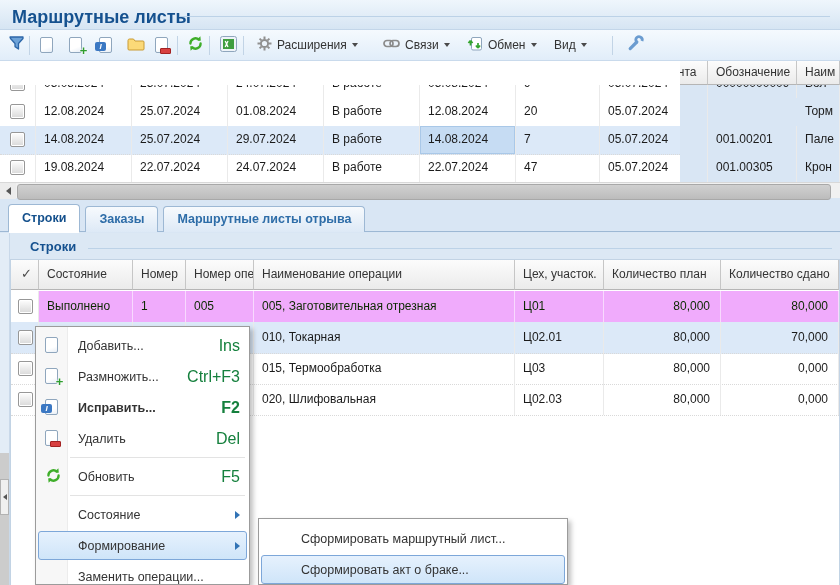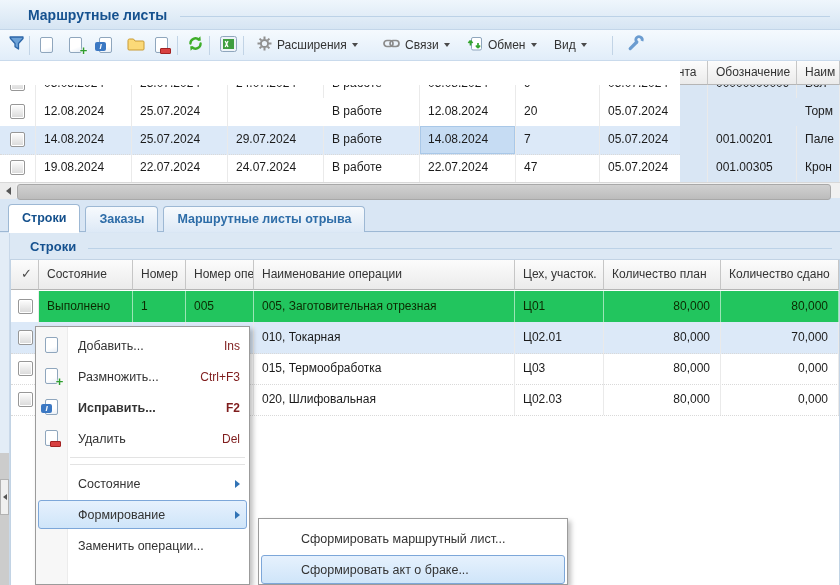--- a/index.html
+++ b/index.html
@@ -2,21 +2,21 @@
 <html><head>
 <meta charset="utf-8">
 <style>
   html,body{margin:0;padding:0}
   body{width:840px;height:585px;position:relative;overflow:hidden;
        font-family:"Liberation Sans",sans-serif;background:#d9e6f4;font-size:12px;color:#222}
   .abs{position:absolute;box-sizing:border-box}
 
   
   .titlebar{left:0;top:0;width:840px;height:30px;background:linear-gradient(#eff6fc,#d6e5f3);border-bottom:1px solid #c3d6e9}
-  .wtitle{left:28px;top:7px;font-size:14px;font-weight:bold;color:#15518f;white-space:nowrap}
+  .wtitle{left:12px;top:7px;font-size:18px;font-weight:bold;color:#15518f;white-space:nowrap}
   .trule{left:180px;top:16px;width:650px;height:1px;background:#bcd2e7}
 
   
   .toolbar{left:0;top:30px;width:840px;height:31px;background:linear-gradient(#f5fafe,#e1edf9);border-bottom:1px solid #c9daec}
   .tbtn{position:absolute;top:3px;height:24px;display:flex;align-items:center;gap:5px;padding:0 5px;border-radius:3px;color:#333;font-size:12px;white-space:nowrap}
   .tsep{position:absolute;top:6px;width:1px;height:19px;background:#c2d4e6}
   .caret{width:0;height:0;border-left:3.5px solid transparent;border-right:3.5px solid transparent;border-top:4px solid #4a4a4a}
 
   
   .pg{position:relative;width:13px;height:16px;background:linear-gradient(160deg,#ffffff 65%,#e7eef6);border:1px solid #8fa6bd;border-radius:2px;box-sizing:border-box}
@@ -65,35 +65,35 @@
   .ptitle{left:30px;top:239px;font-size:13px;font-weight:bold;color:#15518f}
   .prule{left:88px;top:248px;width:744px;height:1px;background:#bcd2e7}
 
   .grid2{left:10px;top:259px;width:830px;height:326px;border:1px solid #c2d3e4;border-bottom:none}
   .g2h{line-height:29px}
   .lc0{left:0;width:28px}.lc1{left:28px;width:94px}.lc2{left:122px;width:53px}.lc3{left:175px;width:68px}
   .lc4{left:243px;width:261px}.lc5{left:504px;width:89px}.lc6{left:593px;width:117px}.lc7{left:710px;width:118px}
   .g2r{height:31px}
   .g2r .cell{line-height:30px}
   .num{text-align:right;padding-right:10px;padding-left:0}
-  .row.done{background:#22c55e}
+  .row.done{background:#f0abfc}
   .row.done .cell{border-right:1px solid rgba(255,255,255,.55);color:#0c2a00}
 
   
   .vstrip{left:0;top:233px;width:10px;height:352px;background:#e3edf7;border-right:1px solid #c9d9ea}
   .vstrip .sbk{position:absolute;left:0;top:220px;width:9px;height:132px;background:#cccccc}
   .vstrip .handle{position:absolute;left:0;top:246px;width:9px;height:36px;background:#f0f0f0;border:1px solid #b2b2b2;box-sizing:border-box;display:flex;align-items:center;justify-content:center}
   .vstrip .tri-left{border-top-width:3px;border-bottom-width:3px;border-right-width:4px}
 
   
   .menu{left:35px;top:326px;width:215px;height:259px;background:#fff;border:1px solid #9b9b9b;box-shadow:3px 3px 5px rgba(0,0,0,.25);z-index:10;padding-top:3px;box-sizing:border-box}
   .gutter{position:absolute;left:0;top:0;bottom:0;width:31px;background:#f7f7f7;border-right:1px solid #ececec}
   .mi{position:relative;height:31px;display:flex;align-items:center;padding:0 9px 0 42px;font-size:12.5px;color:#333;white-space:nowrap}
   .mi.bold{font-weight:bold}
-  .mi .sc{margin-left:auto;font-size:12px;color:#7f1d1d}
+  .mi .sc{margin-left:auto;font-size:16px;color:#15803d}
   .mi .ic{position:absolute;left:9px;top:7px}
   .mi .ic.rf{top:6px}
   .msep{height:7px;display:flex;align-items:center;padding-left:34px;padding-right:4px}
   .msep i{display:block;width:100%;height:1px;background:#e3e3e3}
   .arr{margin-left:auto;width:0;height:0;border-top:4px solid transparent;border-bottom:4px solid transparent;border-left:5px solid #3173b5}
   .mi.hl::before{content:"";position:absolute;left:2px;right:2px;top:1px;bottom:1px;background:linear-gradient(#e6f1fd,#cfe5f9);border:1px solid #7da7d9;border-radius:3px}
   .mi.hl>*{position:relative}
 
   
   .submenu{left:258px;top:518px;width:310px;height:67px;background:#fff;border:1px solid #9b9b9b;box-shadow:3px 3px 5px rgba(0,0,0,.25);z-index:11;padding-top:4px;box-sizing:border-box}
@@ -221,20 +221,21 @@
       <div class="cell uc6">9</div>
       <div class="cell uc7">05.07.2024</div>
       <div class="cell uc8">00000000009</div>
       <div class="cell uc9">Вол</div>
     </div>
   </div>
   <div class="row g1r" style="top:37px">
     <div class="cell uc0 checkcol"><span class="cb"></span></div>
     <div class="cell uc1">12.08.2024</div>
     <div class="cell uc2">25.07.2024</div>
+    <div class="cell uc3">01.08.2024</div>
     <div class="cell uc4">В работе</div>
     <div class="cell uc5">12.08.2024</div>
     <div class="cell uc6">20</div>
     <div class="cell uc7">05.07.2024</div>
     <div class="cell uc9">Торм</div>
   </div>
   <div class="row g1r sel" style="top:65px">
     <div class="cell uc0 checkcol"><span class="cb"></span></div>
     <div class="cell uc1">14.08.2024</div>
     <div class="cell uc2">25.07.2024</div>
@@ -363,20 +364,30 @@
   <div class="mi">
     <span class="ic pg">
         <i class="bminus"></i>
       </span>
     <span>Удалить</span>
     <span class="sc">Del</span>
   </div>
   <div class="msep">
       <i></i>
     </div>
+  <div class="mi">
+    <span class="ic rf"><svg width="17" height="17" viewBox="0 0 16 16">
+          <path d="M3.2 8a4.8 4.8 0 0 1 8-3.6" stroke="#3fae2a" stroke-width="2.2" fill="none" stroke-linecap="round"></path>
+          <path d="M12.6 1.2 L13 5.4 L8.9 4.8 Z" fill="#3fae2a"></path>
+          <path d="M12.8 8a4.8 4.8 0 0 1-8 3.6" stroke="#3fae2a" stroke-width="2.2" fill="none" stroke-linecap="round"></path>
+          <path d="M3.4 14.8 L3 10.6 L7.1 11.2 Z" fill="#3fae2a"></path>
+        </svg></span>
+    <span>Обновить</span>
+    <span class="sc">F5</span>
+  </div>
   <div class="msep">
       <i></i>
     </div>
   <div class="mi">
     <span>Состояние</span>
     <span class="arr"></span>
   </div>
   <div class="mi hl">
     <span>Формирование</span>
     <span class="arr"></span>

